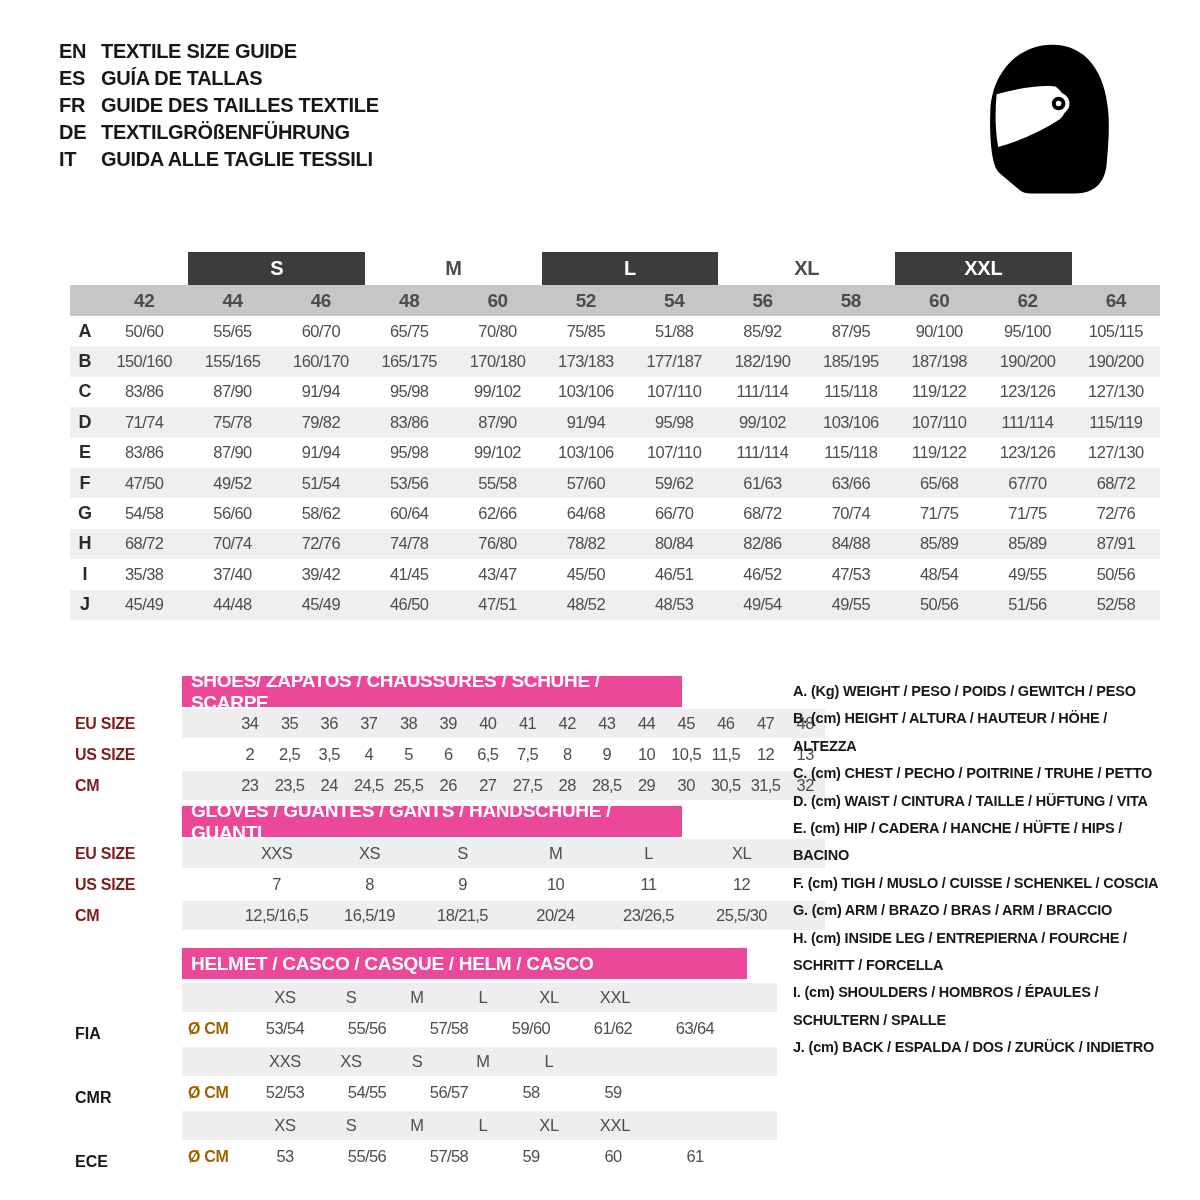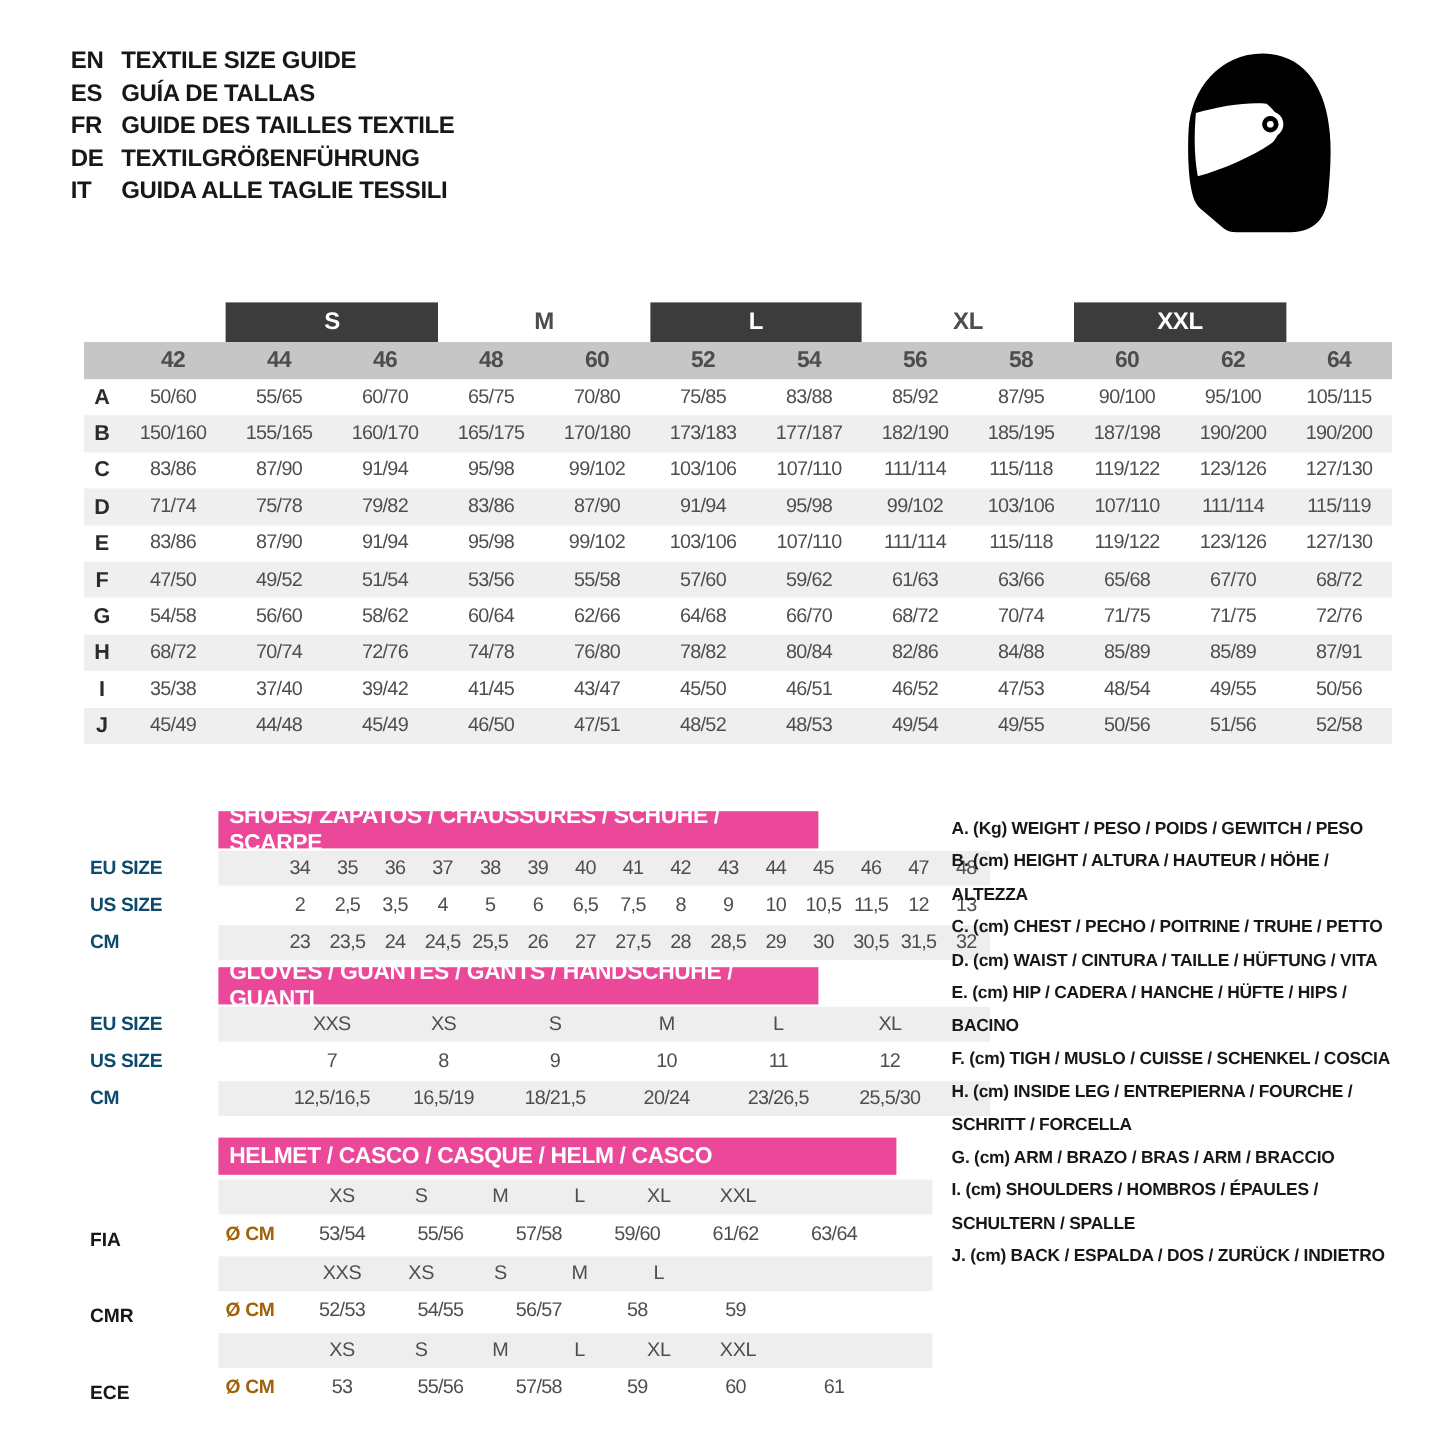--- a/index.html
+++ b/index.html
@@ -38,21 +38,21 @@
            color:#4e4e4e;letter-spacing:-0.6px;font-weight:500;}
 
   
   .sub{position:absolute;left:75px;}
   .sub-bar{margin-left:107px;width:500px;height:31px;background:#ec4899;color:#fff;
            font-weight:bold;font-size:19px;letter-spacing:-0.3px;display:flex;
            align-items:center;padding-left:9px;box-sizing:border-box;}
   .sub-bar.wide{width:565px;}
   .sub-row{display:flex;margin-top:2px;height:29px;}
   .sub-label{width:107px;display:flex;align-items:center;font-weight:bold;font-size:16px;
-             color:#0c4a6e;letter-spacing:-0.3px;}
+             color:#7f1d1d;letter-spacing:-0.3px;}
   .sub-cells{width:595px;display:grid;padding-left:48px;}
   .cols15{grid-template-columns:repeat(15,1fr);}
   .cols6{grid-template-columns:repeat(6,93px);}
   .sub-rows .sub-row:nth-child(odd) .sub-cells{background:#eeeeee;}
   .sub-cell{display:flex;align-items:center;justify-content:center;font-size:16.5px;
             color:#4e4e4e;letter-spacing:-0.6px;font-weight:500;}
 
   
   .helm-section{position:relative;}
   .helm-label{position:absolute;left:0;top:36px;height:29px;display:flex;align-items:center;
@@ -141,21 +141,21 @@
     <div class="mt-row">
         <span class="mt-letter">A</span>
         <div class="mt-cells">
 
         <span class="mt-cell">50/60</span>
             <span class="mt-cell">55/65</span>
             <span class="mt-cell">60/70</span>
             <span class="mt-cell">65/75</span>
             <span class="mt-cell">70/80</span>
             <span class="mt-cell">75/85</span>
-            <span class="mt-cell">83/88</span>
+            <span class="mt-cell">51/88</span>
             <span class="mt-cell">85/92</span>
             <span class="mt-cell">87/95</span>
             <span class="mt-cell">90/100</span>
             <span class="mt-cell">95/100</span>
             <span class="mt-cell">105/115</span>
           </div>
       </div>
         <div class="mt-row">
         <span class="mt-letter">B</span>
         <div class="mt-cells">
@@ -520,19 +520,19 @@
   </div>
 
   <div class="legend">
 
   <div class="legend-item">A. (Kg) WEIGHT / PESO / POIDS / GEWITCH / PESO</div>
       <div class="legend-item">B. (cm) HEIGHT / ALTURA / HAUTEUR / HÖHE / ALTEZZA</div>
       <div class="legend-item">C. (cm) CHEST / PECHO / POITRINE / TRUHE / PETTO</div>
       <div class="legend-item">D. (cm) WAIST / CINTURA / TAILLE / HÜFTUNG / VITA</div>
       <div class="legend-item">E. (cm) HIP / CADERA / HANCHE / HÜFTE / HIPS /  BACINO</div>
       <div class="legend-item">F. (cm) TIGH / MUSLO / CUISSE / SCHENKEL / COSCIA</div>
+      <div class="legend-item">G. (cm) ARM  / BRAZO / BRAS / ARM / BRACCIO</div>
       <div class="legend-item">H. (cm) INSIDE LEG / ENTREPIERNA / FOURCHE / SCHRITT / FORCELLA</div>
-      <div class="legend-item">G. (cm) ARM  / BRAZO / BRAS / ARM / BRACCIO</div>
       <div class="legend-item">I.  (cm) SHOULDERS / HOMBROS / ÉPAULES / SCHULTERN / SPALLE</div>
       <div class="legend-item">J. (cm) BACK / ESPALDA / DOS / ZURÜCK / INDIETRO</div>
     </div>
 
 </div>
 
 </body></html>

